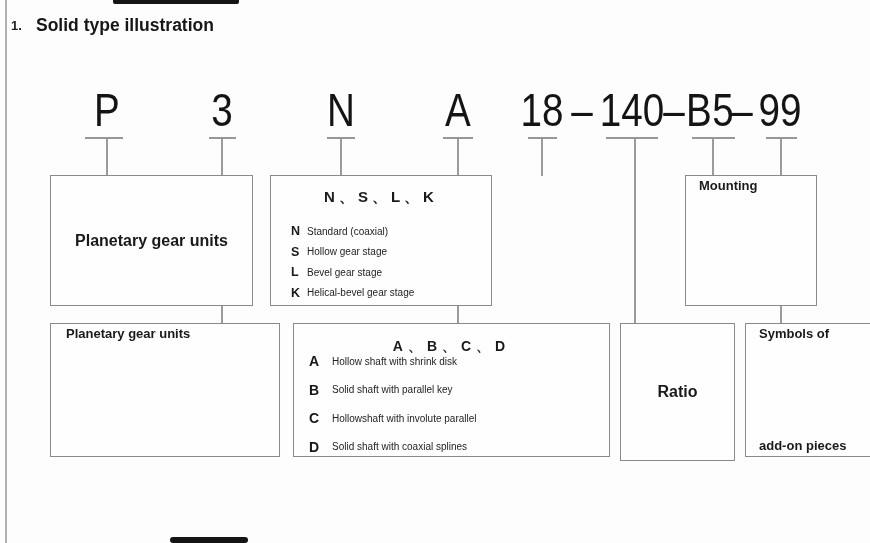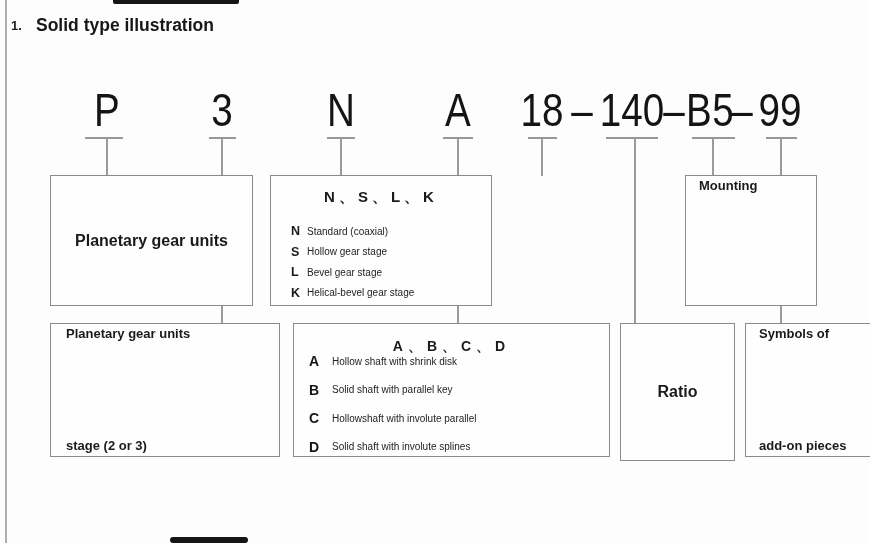--- a/index.html
+++ b/index.html
@@ -125,42 +125,41 @@
 
   <div class="box" style="left:645px;top:175px;width:132px;height:131px">
     <div class="two-line pad13">
       <span>Mounting</span>
     </div>
   </div>
 
   <div class="box" style="left:10px;top:323px;width:230px;height:134px">
     <div class="two-line pad15">
       <span>Planetary gear units</span>
-      <span>stage (2 or 3)</span>
     </div>
   </div>
 
   <div class="box" style="left:253px;top:323px;width:317px;height:134px">
     <div class="b6-header">A、B、C、D</div>
     <div class="b6-list">
       <div class="kv-row">
         <span class="kv-key">A</span>
         <span class="kv-desc">Hollow shaft with shrink disk</span>
       </div>
       <div class="kv-row">
         <span class="kv-key">B</span>
         <span class="kv-desc">Solid shaft with parallel key</span>
       </div>
       <div class="kv-row">
         <span class="kv-key">C</span>
         <span class="kv-desc">Hollowshaft with involute parallel</span>
       </div>
       <div class="kv-row">
         <span class="kv-key">D</span>
-        <span class="kv-desc">Solid shaft with involute splines</span>
+        <span class="kv-desc">Solid shaft with coaxial splines</span>
       </div>
     </div>
   </div>
 
   <div class="box" style="left:580px;top:323px;width:115px;height:138px">
     <div class="center-label">Ratio</div>
   </div>
 
   <div class="box" style="left:705px;top:323px;width:148px;height:134px">
     <div class="two-line pad13">

